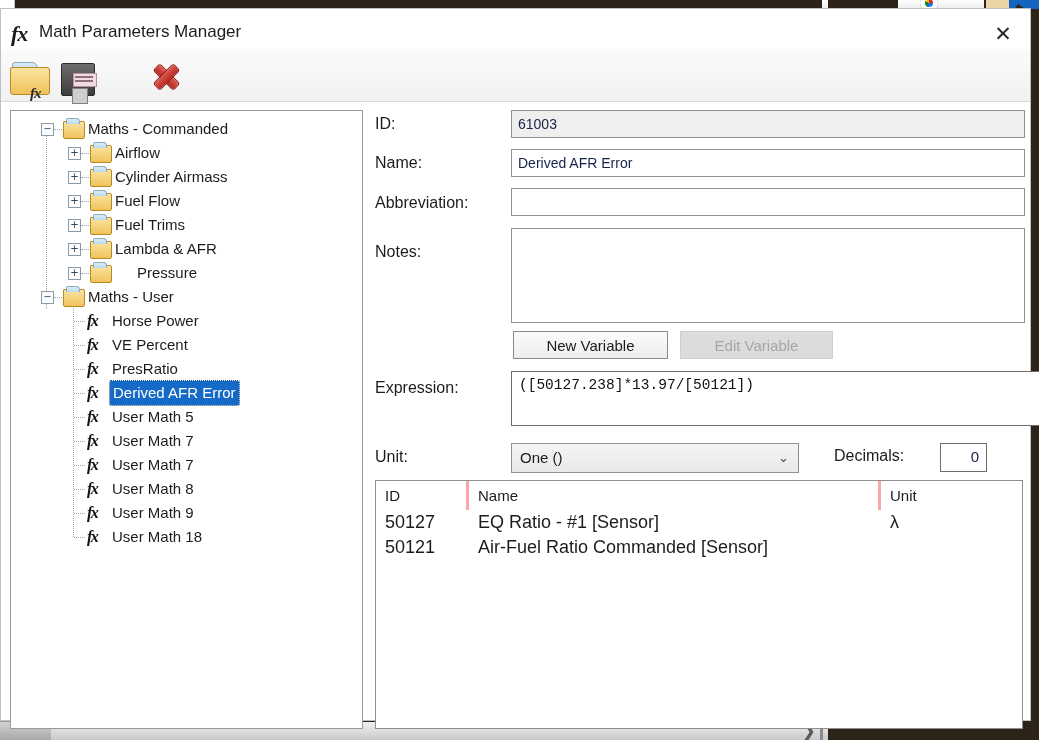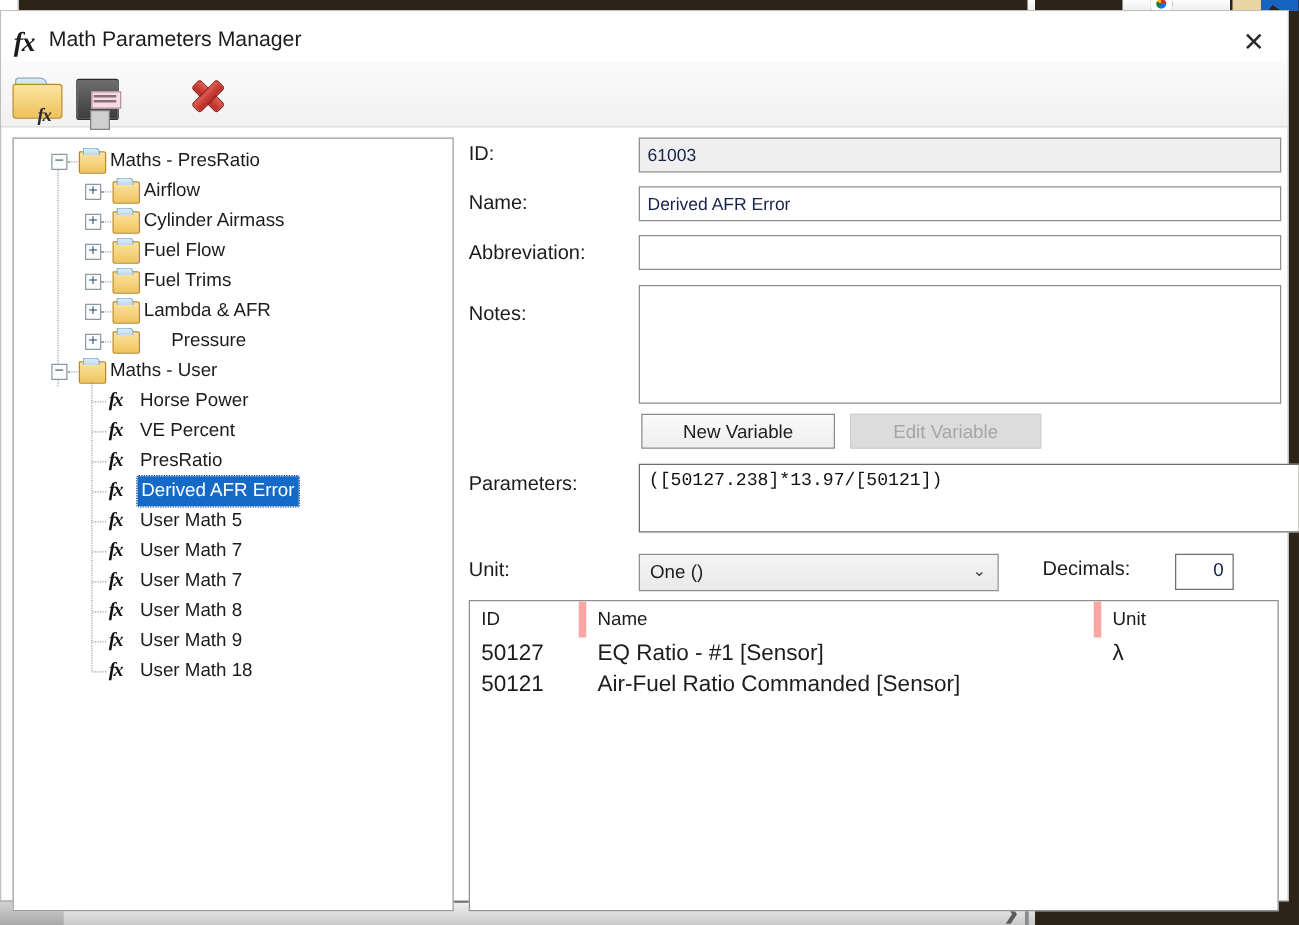--- a/index.html
+++ b/index.html
@@ -233,21 +233,21 @@
   
   .vartable {
     position:absolute; left:374px; top:471px; width:648px; height:249px;
     background:#ffffff; border:1px solid #8f8f8f; box-sizing:border-box;
     overflow:hidden;
   }
   .vt-head { position:relative; height:29px; }
   .vt-th {
     position:absolute; top:0; height:29px; line-height:29px;
     font-size:15px; color:#1c1c1c; padding-left:9px;
-    border-right:6px solid #fca5a5; box-sizing:border-box;
+    border-right:3px solid #fca5a5; box-sizing:border-box;
   }
   .vt-th.last { border-right:none; }
   .vt-row { position:relative; height:25px; }
   .vt-td {
     position:absolute; top:0; height:25px; line-height:25px;
     font-size:18px; color:#1c1c1c; padding-left:9px; box-sizing:border-box;
     white-space:nowrap;
   }
 </style>
 </head>
@@ -322,21 +322,21 @@
     <div class="treepanel">
       <div class="tree">
 
         <div class="vline" style="left:35px;top:18px;height:180px;"></div>
         <div class="vline" style="left:62px;top:186px;height:240px;"></div>
 
         <div class="tnode">
           <div class="expander" style="left:30px;">−</div>
           <div class="dots-h" style="left:43px;width:8px;"></div>
           <div class="folder" style="left:52px;"></div>
-          <div class="tlabel" style="left:77px;">Maths - PresRatio</div>
+          <div class="tlabel" style="left:77px;">Maths - Commanded</div>
         </div>
 
         <div class="tnode">
           <div class="expander" style="left:57px;">+</div>
           <div class="dots-h" style="left:70px;width:8px;"></div>
           <div class="folder" style="left:79px;"></div>
           <div class="tlabel" style="left:104px;">Airflow</div>
         </div>
 
         <div class="tnode">
@@ -452,21 +452,21 @@
 
       <div class="flabel" style="left:0;top:84px;">Abbreviation:</div>
       <div class="field" style="left:136px;top:78px;width:514px;height:28px;"></div>
 
       <div class="flabel" style="left:0;top:133px;">Notes:</div>
       <div class="textarea" style="left:136px;top:118px;width:514px;height:95px;"></div>
 
       <div class="btn" style="left:138px;top:221px;width:155px;height:28px;line-height:27px;">New Variable</div>
       <div class="btn disabled" style="left:305px;top:221px;width:153px;height:28px;line-height:27px;">Edit Variable</div>
 
-      <div class="flabel" style="left:0;top:269px;">Parameters:</div>
+      <div class="flabel" style="left:0;top:269px;">Expression:</div>
       <div class="expr" style="left:136px;top:261px;width:587px;height:55px;">([50127.238]*13.97/[50121])</div>
 
       <div class="flabel" style="left:0;top:338px;">Unit:</div>
       <div class="combo" style="left:136px;top:333px;width:288px;height:30px;">
         <span>One ()</span>
         <span class="caret">⌄</span>
       </div>
 
       <div class="flabel" style="left:459px;top:337px;">Decimals:</div>
       <div class="numfield" style="left:565px;top:333px;width:47px;height:29px;">0</div>

